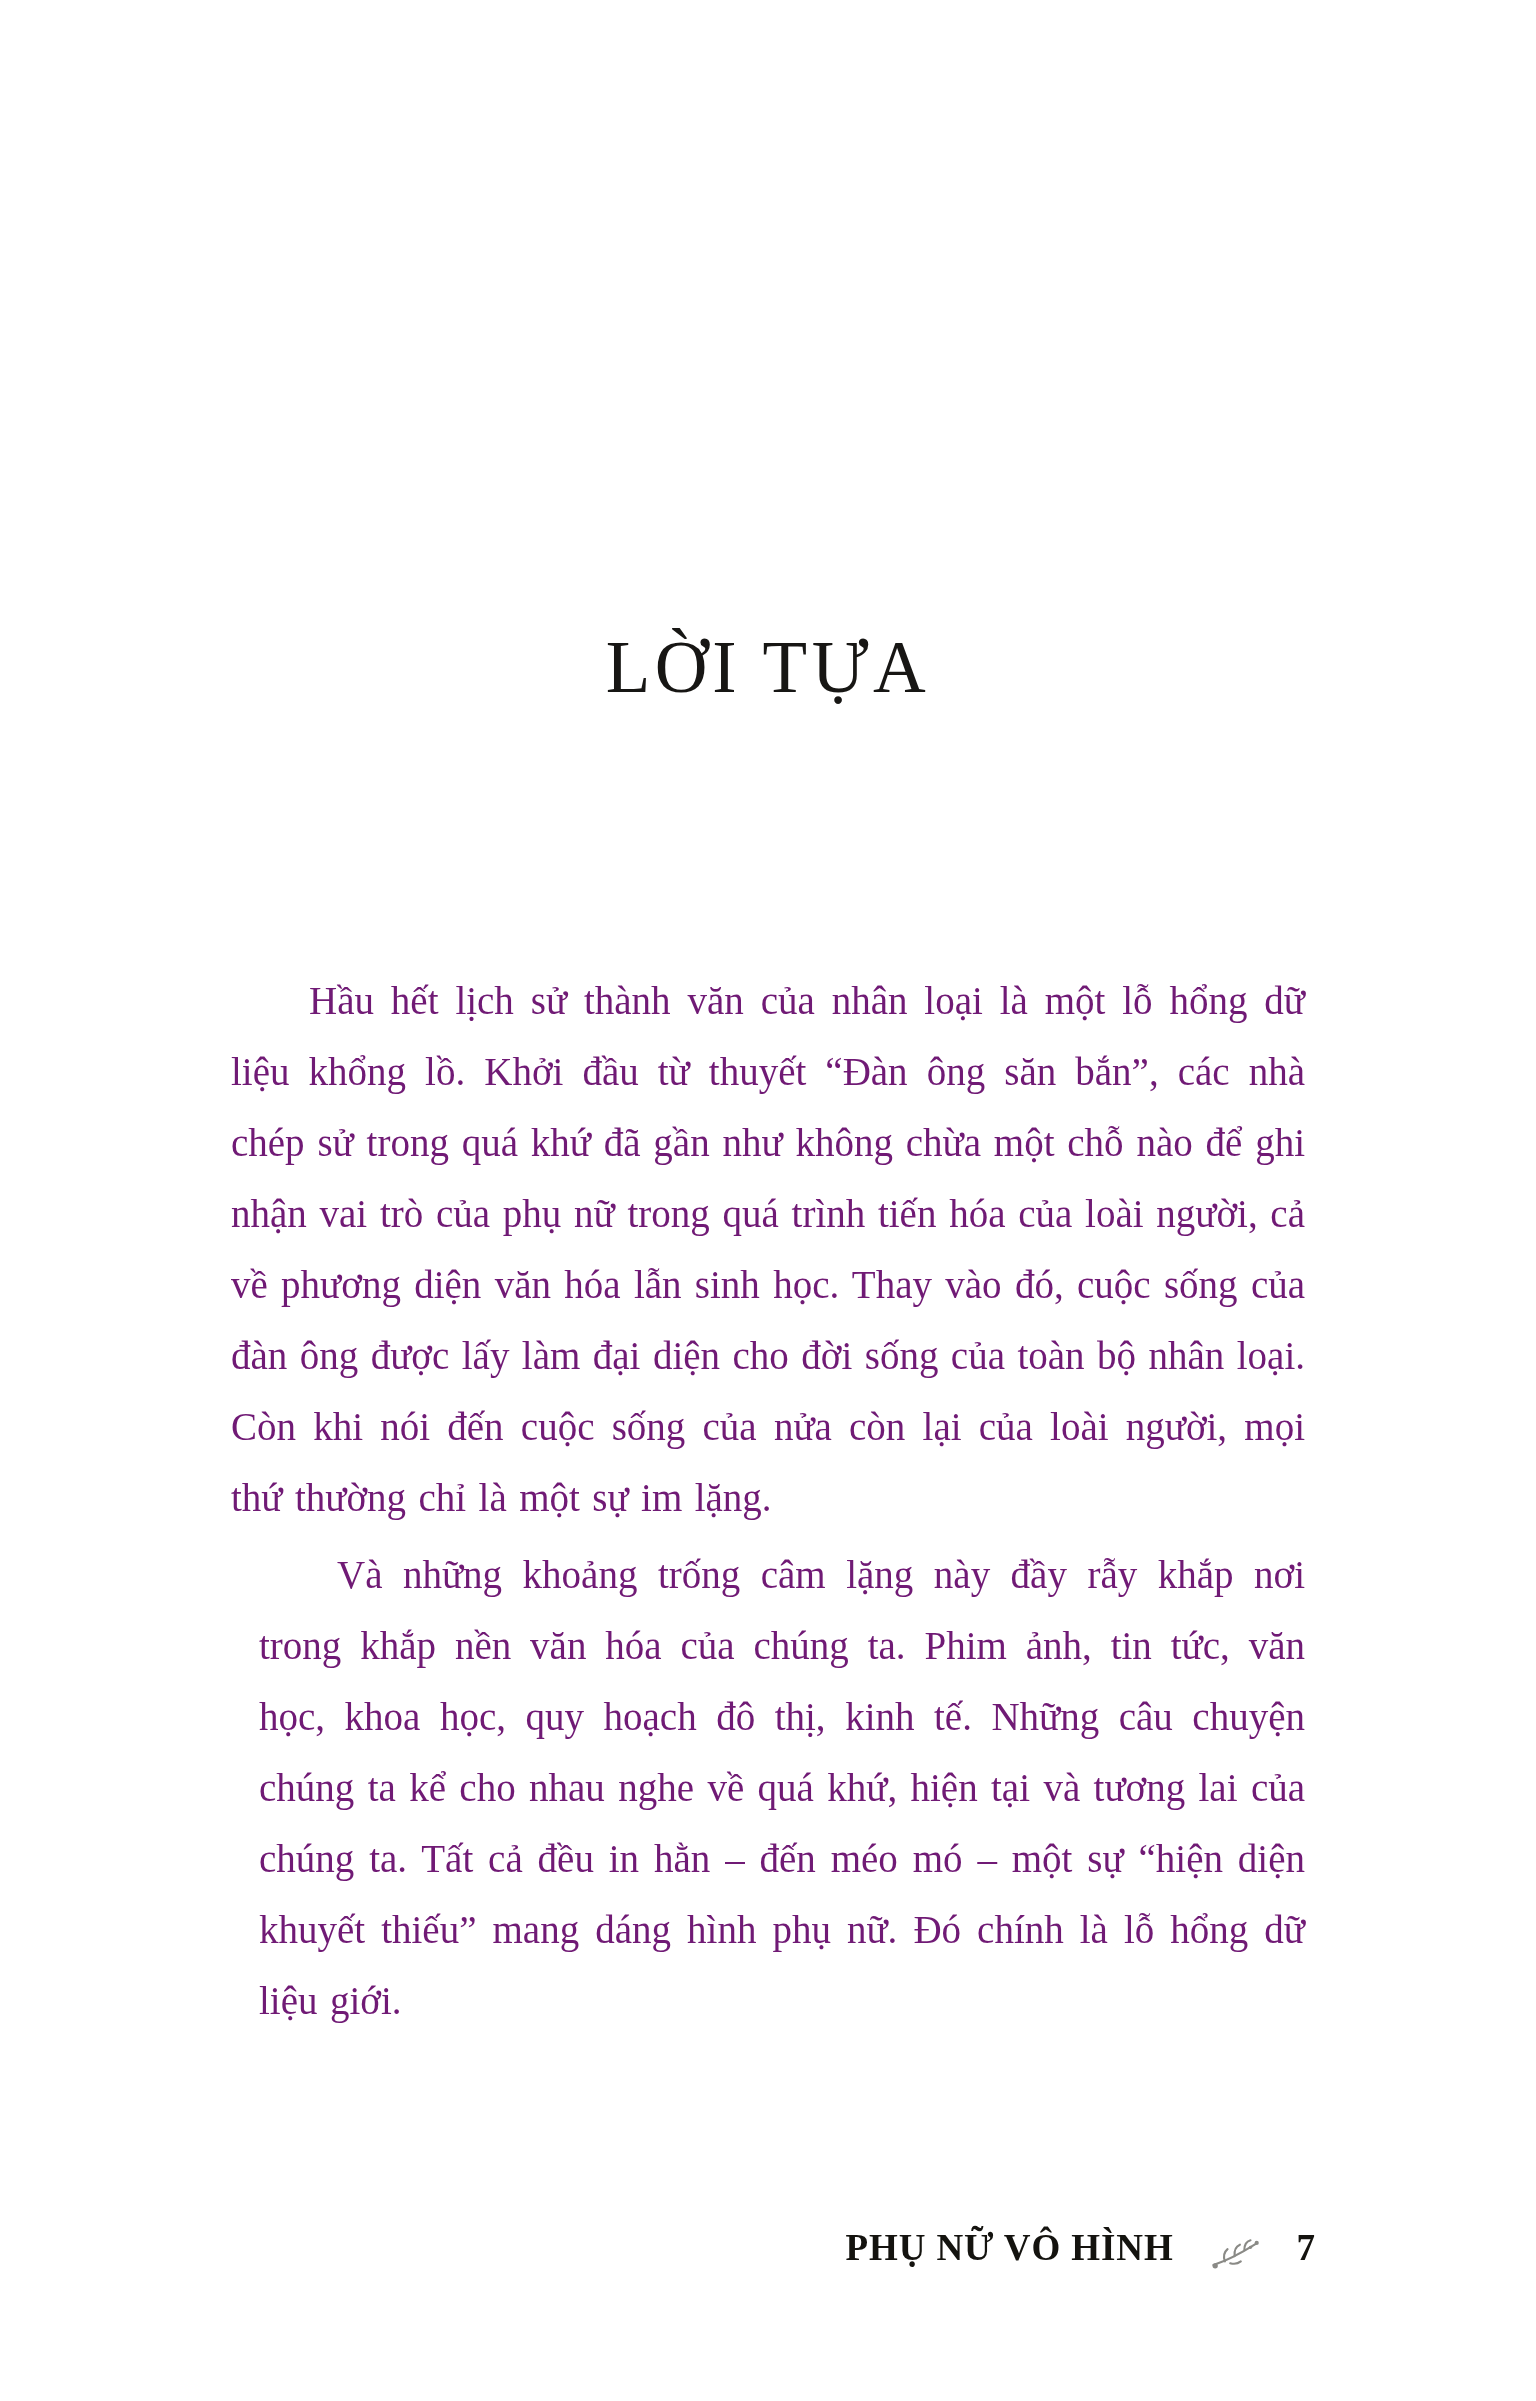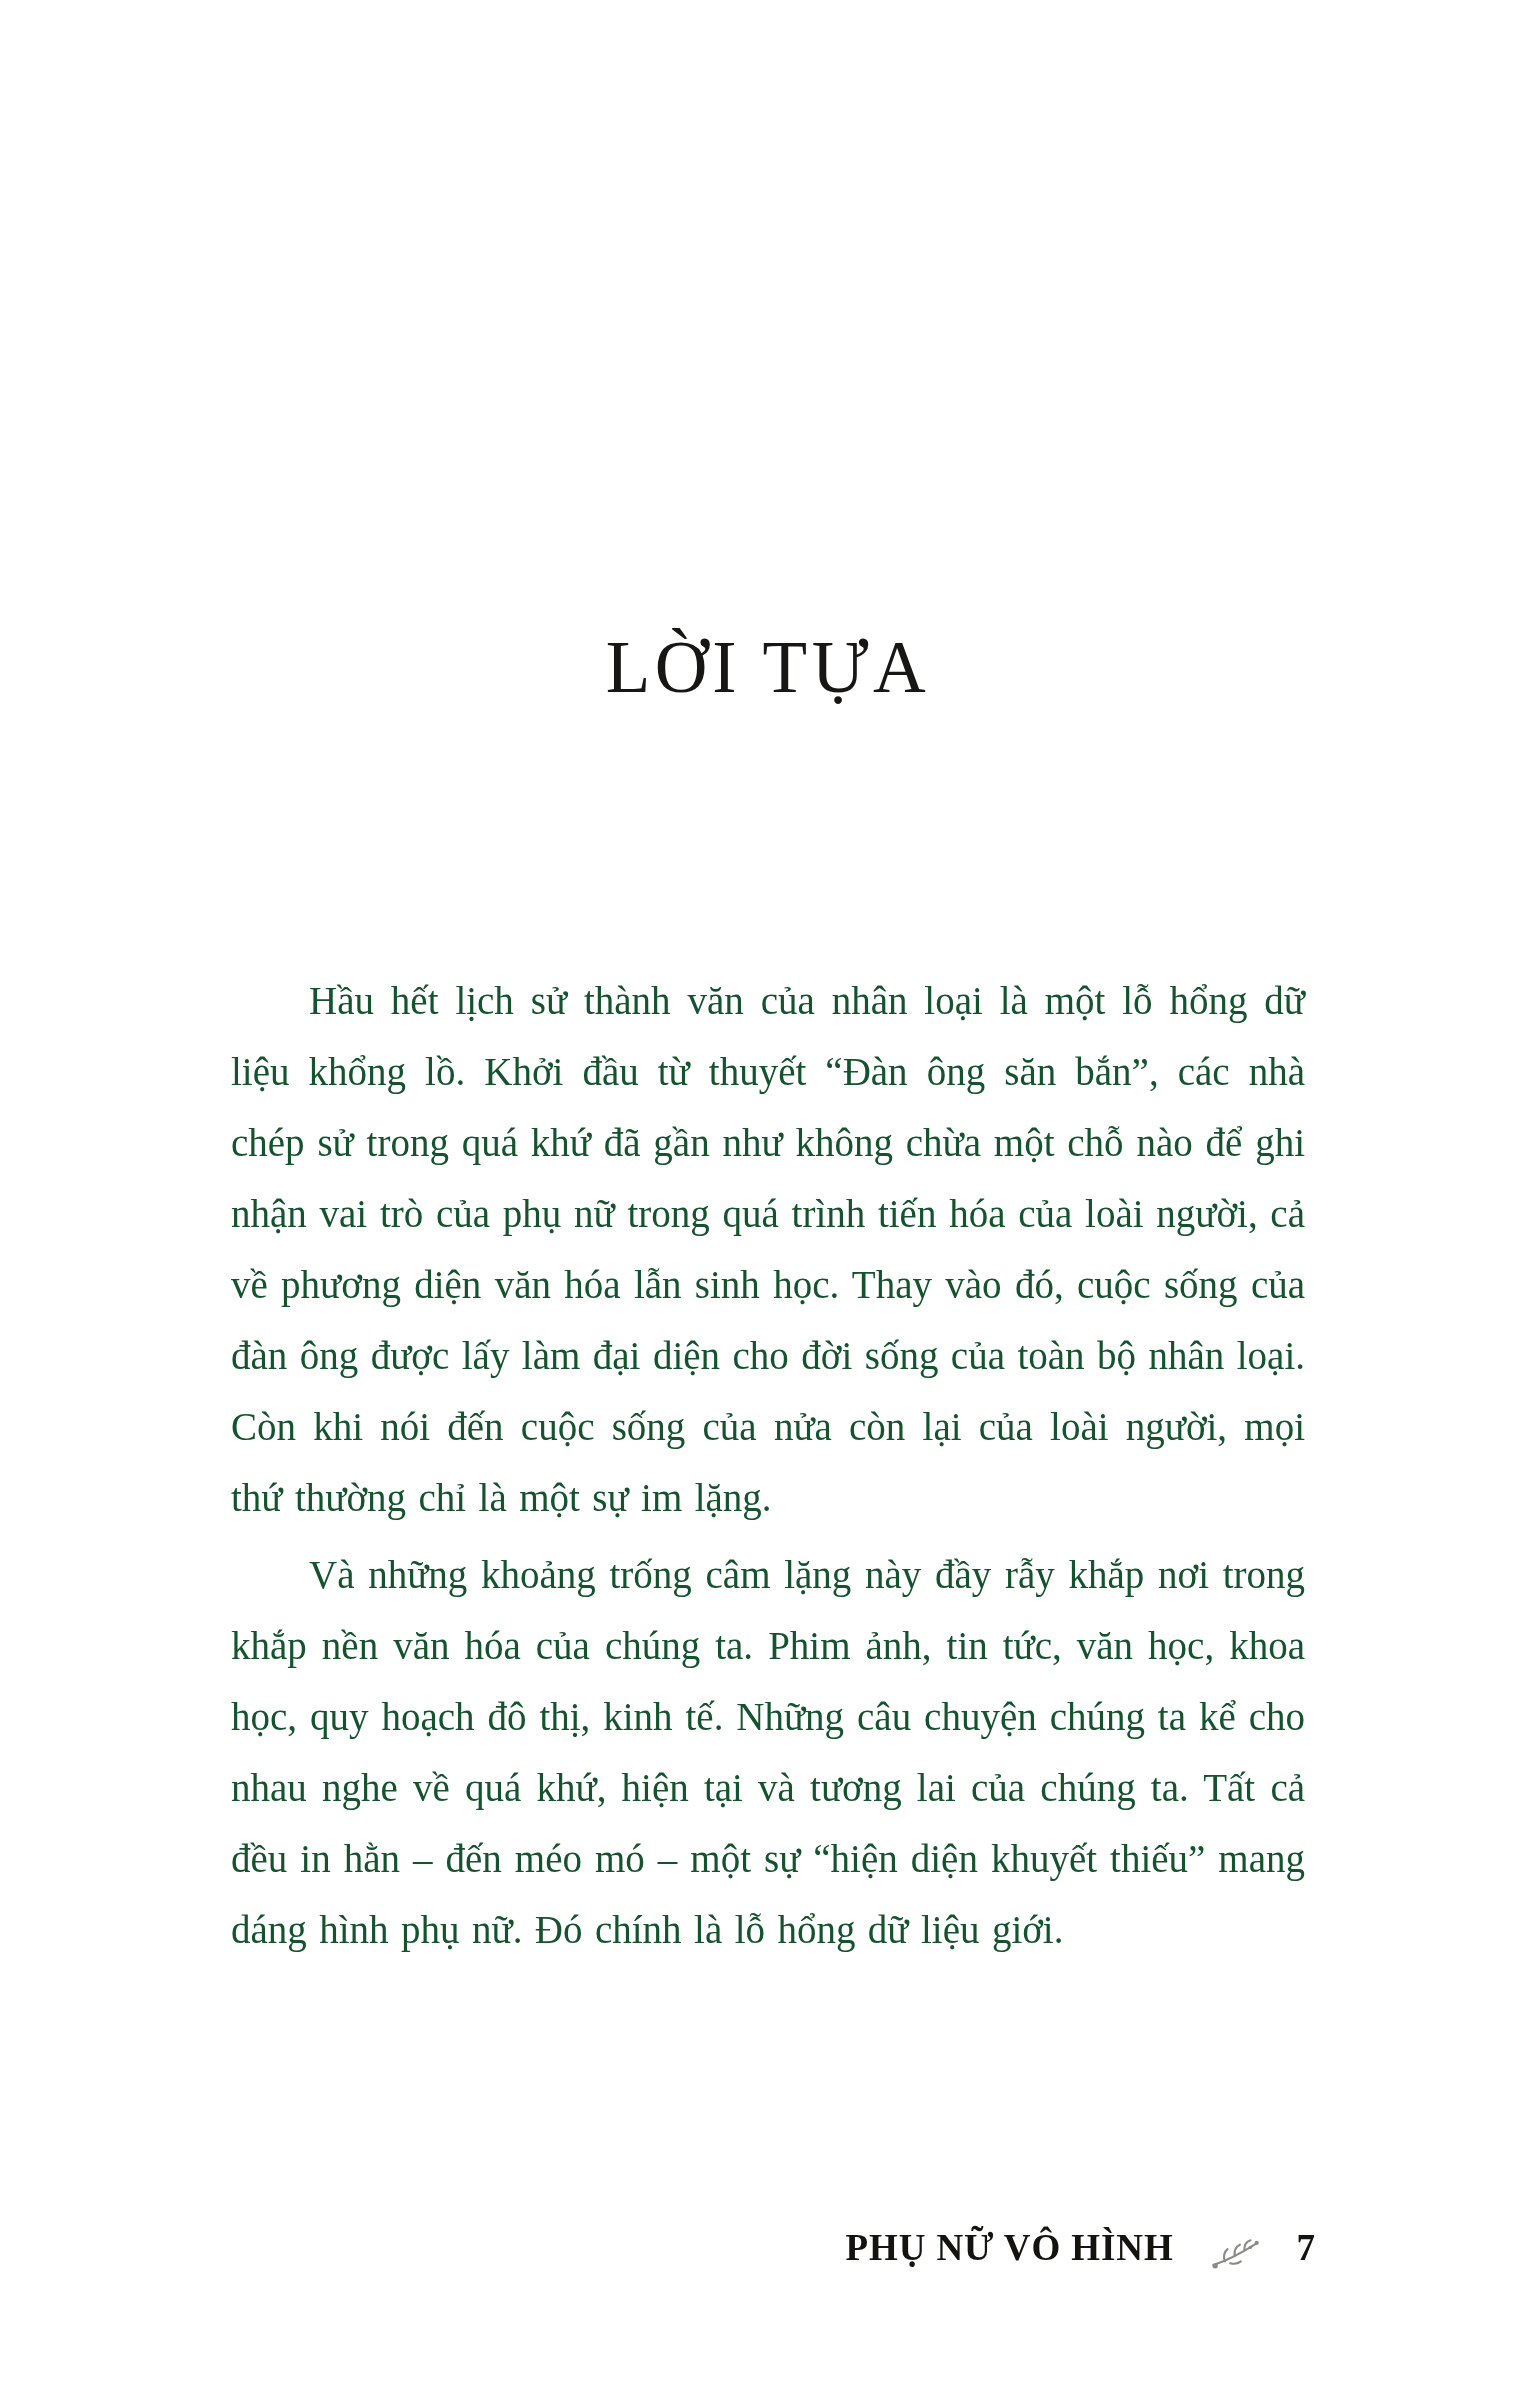--- a/index.html
+++ b/index.html
@@ -32,24 +32,25 @@
   .body-text {
     margin-top: 257px;
   }
   .body-text p {
     margin: 0;
     font-size: 39px;
     line-height: 71px;
     text-align: justify;
     text-indent: 78px;
     word-spacing: 2.7px;
-    color: #14532d;
+    color: #701a75;
   }
   .body-text p + p {
     margin-top: 5.5px;
+    margin-left: 28px;
   }
   .page-footer {
     position: absolute;
     right: 164px;
     top: 2226px;
     display: flex;
     align-items: center;
     gap: 35px;
     font-size: 37px;
     font-weight: bold;

